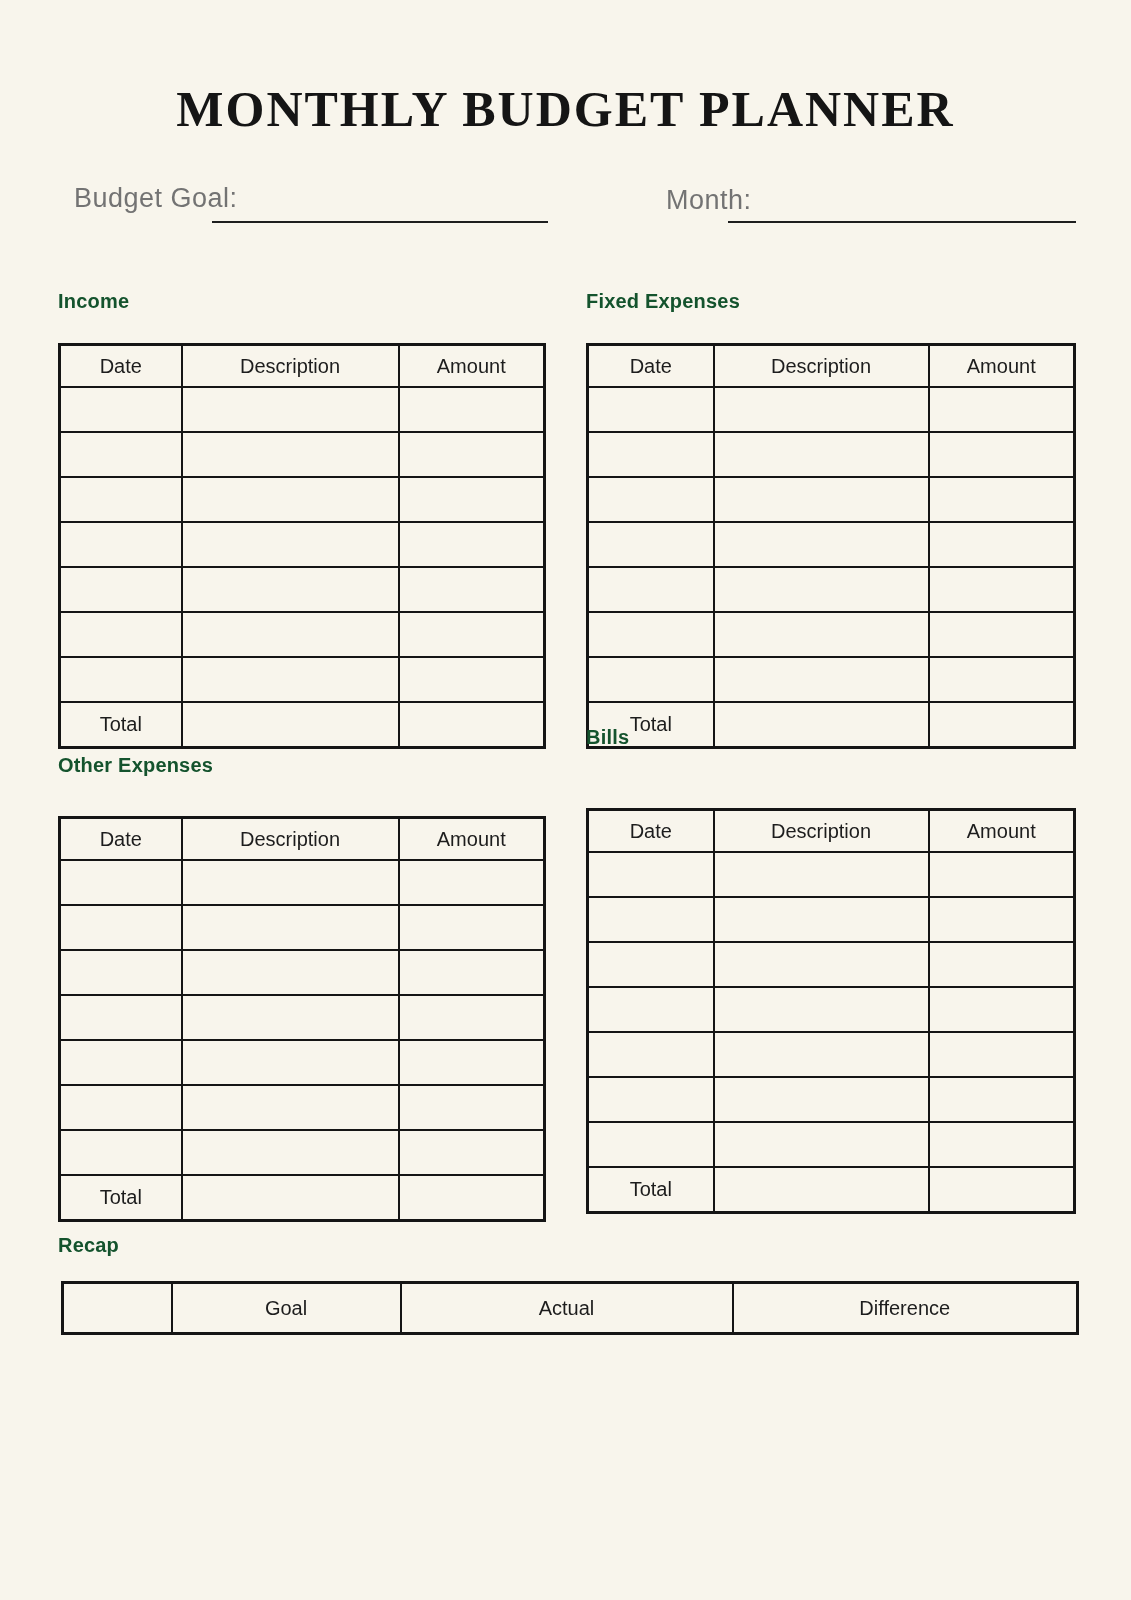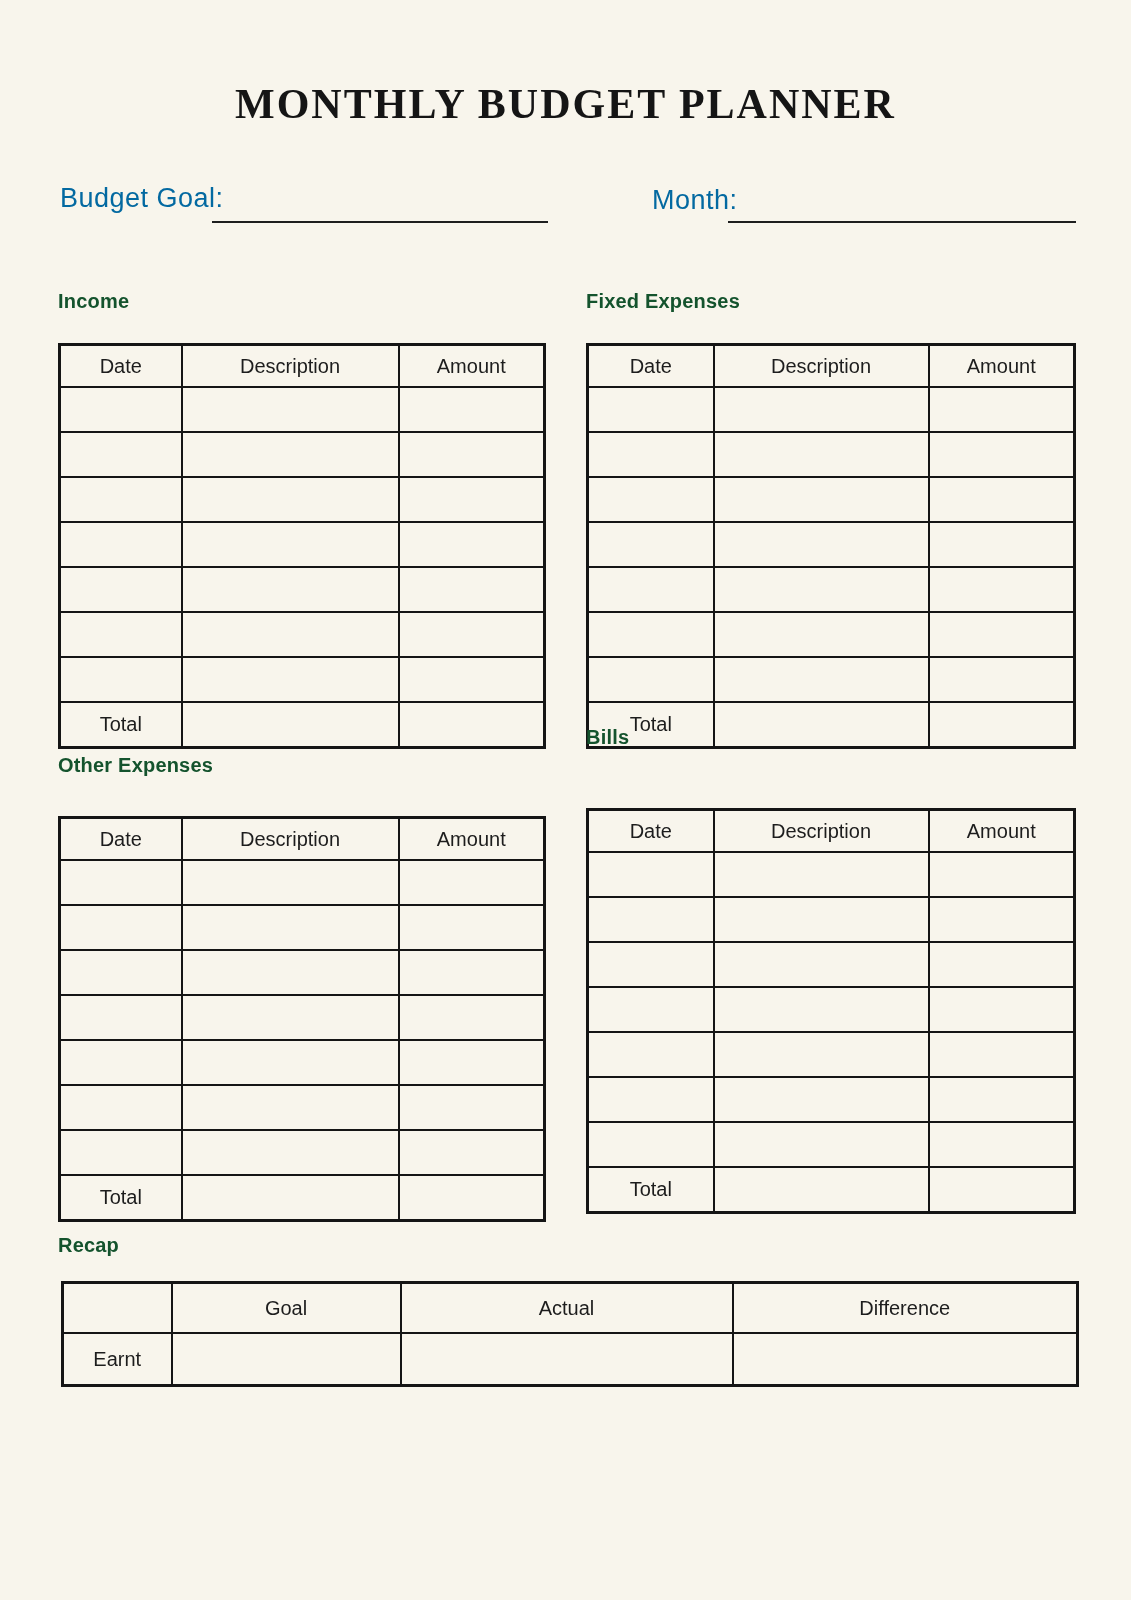--- a/index.html
+++ b/index.html
@@ -12,30 +12,31 @@
     width:1131px;height:1600px;
     background:#F8F5EC;
     color:#1A1A1A;
     overflow:hidden;
   }
   .title{
     position:absolute;left:0;top:80px;width:100%;
     text-align:center;
     font-family:"Liberation Serif", serif;
     font-weight:600;
-    font-size:42px;
+    font-size:50px;
     letter-spacing:2px;
     color:#151515;
   }
   .field-label{
     position:absolute;
     font-size:27px;
     font-weight:400;
-    color:#0369a1;
+    color:#737373;
     letter-spacing:.5px;
+    margin-left:14px;
   }
   #budget-goal-label{left:60px;top:183px;}
   #month-label{left:652px;top:185px;}
   .write-line{
     position:absolute;height:0;
     border-top:2.5px solid #1e1e1e;
   }
   #budget-goal-line{left:212px;top:221px;width:336px;}
   #month-line{left:728px;top:221px;width:348px;}
 
@@ -338,22 +339,16 @@
       </colgroup>
     <thead>
       <tr>
         <th></th>
         <th>Goal</th>
         <th>Actual</th>
         <th>Difference</th>
       </tr>
     </thead>
     <tbody>
-      <tr>
-        <td>Earnt</td>
-        <td></td>
-          <td></td>
-          <td></td>
-      </tr>
     </tbody>
   </table>
 
 </div>
 
 </body></html>

